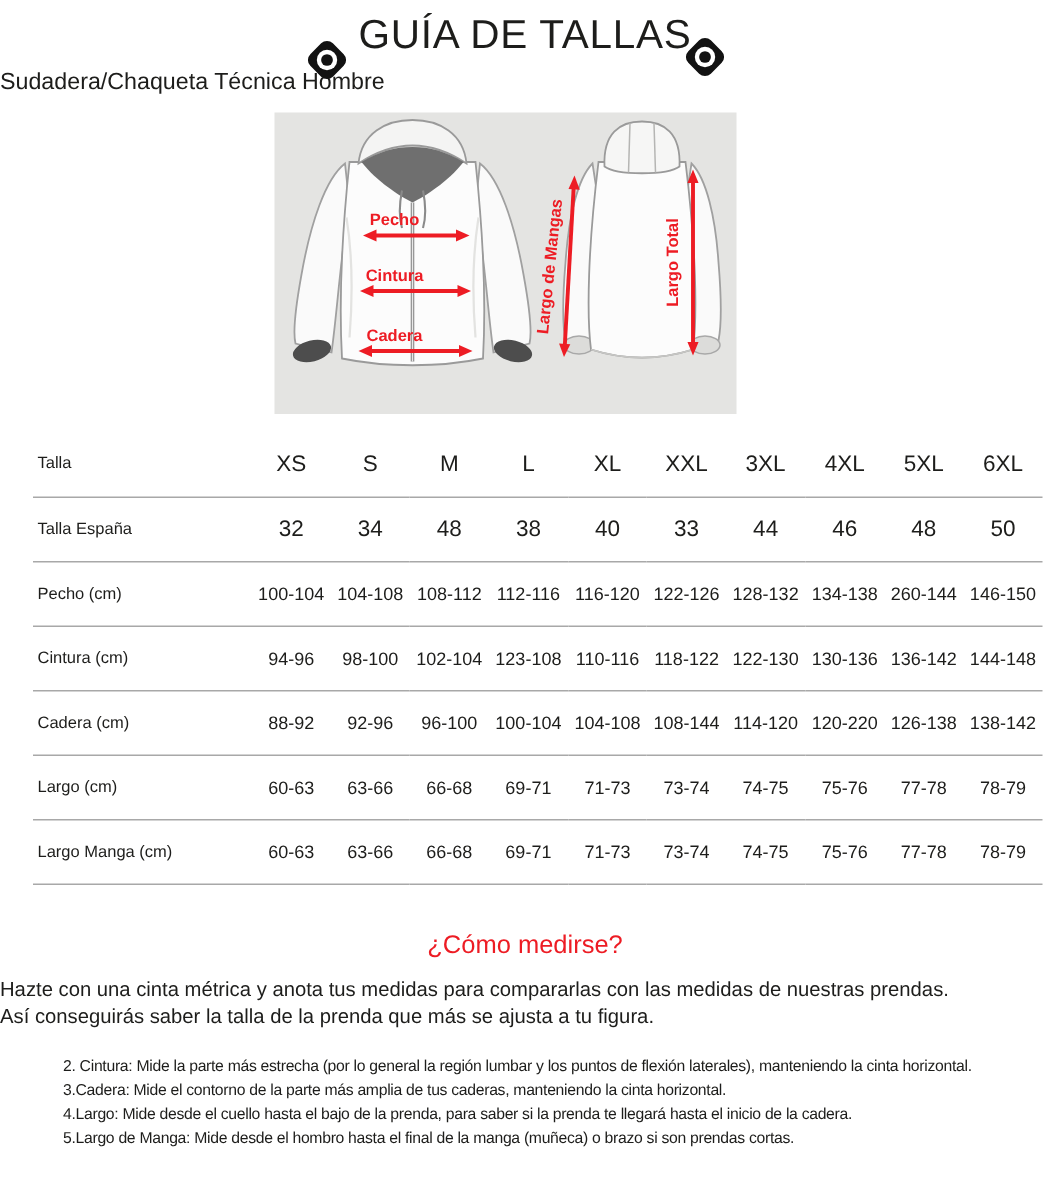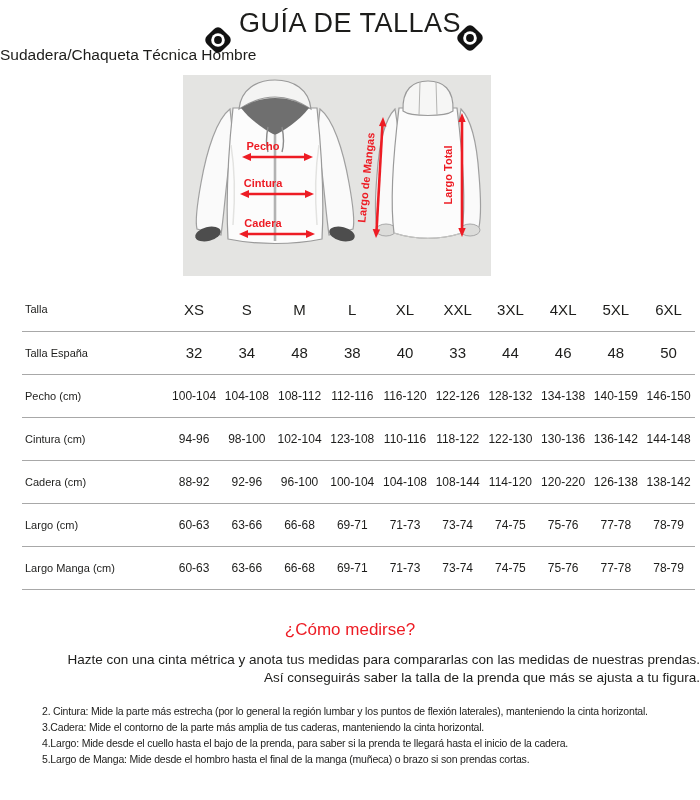--- a/index.html
+++ b/index.html
@@ -43,21 +43,21 @@
     text-align:left; padding-left:3px; font-size:11px; white-space:nowrap;
   }
   .size-table td.cell { text-align:center; font-size:12px; white-space:nowrap; }
   .size-table tr.emph td.cell { font-size:15px; }
   
   .howto-title {
     position:absolute; top:620px; left:0; right:0; text-align:center;
     font-size:17px; font-weight:400; color:#ed1c24; margin:0;
   }
   .howto-intro {
-    position:absolute; top:651px; left:0; right:0; text-align:right;
+    position:absolute; top:651px; left:0; right:0; text-align:left;
     font-size:13.5px; line-height:18px;
   }
   .steps {
     position:absolute; top:703px; left:42px; right:0;
     font-size:10.5px; line-height:16px; letter-spacing:-0.2px;
   }
   .step { white-space:nowrap; }
 </style>
 </head>
 <body>
@@ -192,21 +192,21 @@
         <tr>
           <td class="row-label">Pecho (cm)</td>
           <td class="cell">100-104</td>
           <td class="cell">104-108</td>
           <td class="cell">108-112</td>
           <td class="cell">112-116</td>
           <td class="cell">116-120</td>
           <td class="cell">122-126</td>
           <td class="cell">128-132</td>
           <td class="cell">134-138</td>
-          <td class="cell">140-159</td>
+          <td class="cell">260-144</td>
           <td class="cell">146-150</td>
         </tr>
         <tr>
           <td class="row-label">Cintura (cm)</td>
           <td class="cell">94-96</td>
           <td class="cell">98-100</td>
           <td class="cell">102-104</td>
           <td class="cell">123-108</td>
           <td class="cell">110-116</td>
           <td class="cell">118-122</td>

